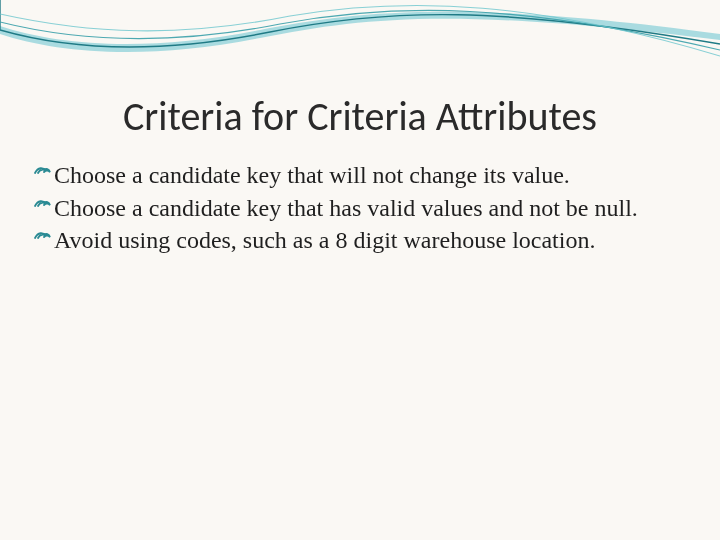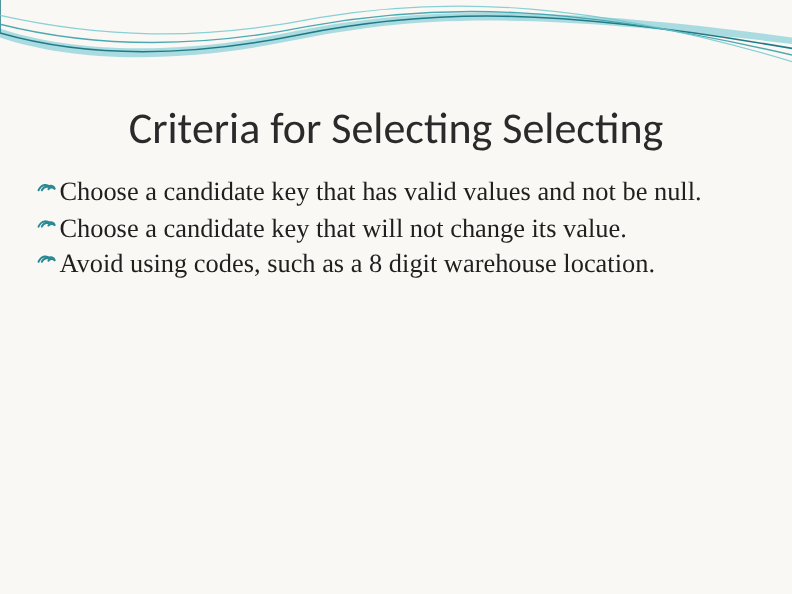--- a/index.html
+++ b/index.html
@@ -72,34 +72,34 @@
 
   <div class="wave-container">
     <svg width="720" height="90" viewBox="0 0 720 90" preserveAspectRatio="none">
       <path d="M0,0 L0,34 C60,54 150,60 260,38 C370,16 460,8 720,40 L720,34 C470,0 360,10 260,30 C150,52 60,46 0,26 Z" fill="#9ad6dc" opacity="0.85"></path>
       <path d="M0,0 L0,30 C70,50 160,54 270,32 C390,8 500,6 720,44" fill="none" stroke="#1f7a85" stroke-width="1.4"></path>
       <path d="M0,22 C80,42 170,46 280,24 C400,2 520,4 720,50" fill="none" stroke="#3aa0aa" stroke-width="1.2" opacity="0.9"></path>
       <path d="M0,14 C90,34 180,38 290,16 C410,-4 540,2 720,56" fill="none" stroke="#6cc5cd" stroke-width="1.1" opacity="0.8"></path>
     </svg>
   </div>
 
-  <div class="title">Criteria for Selecting Selecting</div>
+  <div class="title">Criteria for Criteria Attributes</div>
 
   <div class="body">
     <div class="bullet">
       <span class="icon"><svg width="20" height="20" viewBox="0 0 20 20">
             <path d="M3 12 C6 6, 11 6, 14 10 C12 8, 8 8, 6 12 M12 9 C14 7, 17 8, 18 11 C16 9, 14 9, 12 11" stroke="#2a8a93" stroke-width="1.8" fill="none" stroke-linecap="round"></path>
           </svg></span>
-      <span class="text">Choose a candidate key that has valid values and not be null.</span>
+      <span class="text">Choose a candidate key that will not change its value.</span>
     </div>
     <div class="bullet">
       <span class="icon"><svg width="20" height="20" viewBox="0 0 20 20">
             <path d="M3 12 C6 6, 11 6, 14 10 C12 8, 8 8, 6 12 M12 9 C14 7, 17 8, 18 11 C16 9, 14 9, 12 11" stroke="#2a8a93" stroke-width="1.8" fill="none" stroke-linecap="round"></path>
           </svg></span>
-      <span class="text">Choose a candidate key that will not change its value.</span>
+      <span class="text">Choose a candidate key that has valid values and not be null.</span>
     </div>
     <div class="bullet">
       <span class="icon"><svg width="20" height="20" viewBox="0 0 20 20">
             <path d="M3 12 C6 6, 11 6, 14 10 C12 8, 8 8, 6 12 M12 9 C14 7, 17 8, 18 11 C16 9, 14 9, 12 11" stroke="#2a8a93" stroke-width="1.8" fill="none" stroke-linecap="round"></path>
           </svg></span>
       <span class="text">Avoid using codes, such as a 8 digit warehouse location.</span>
     </div>
   </div>
 
 </div>

